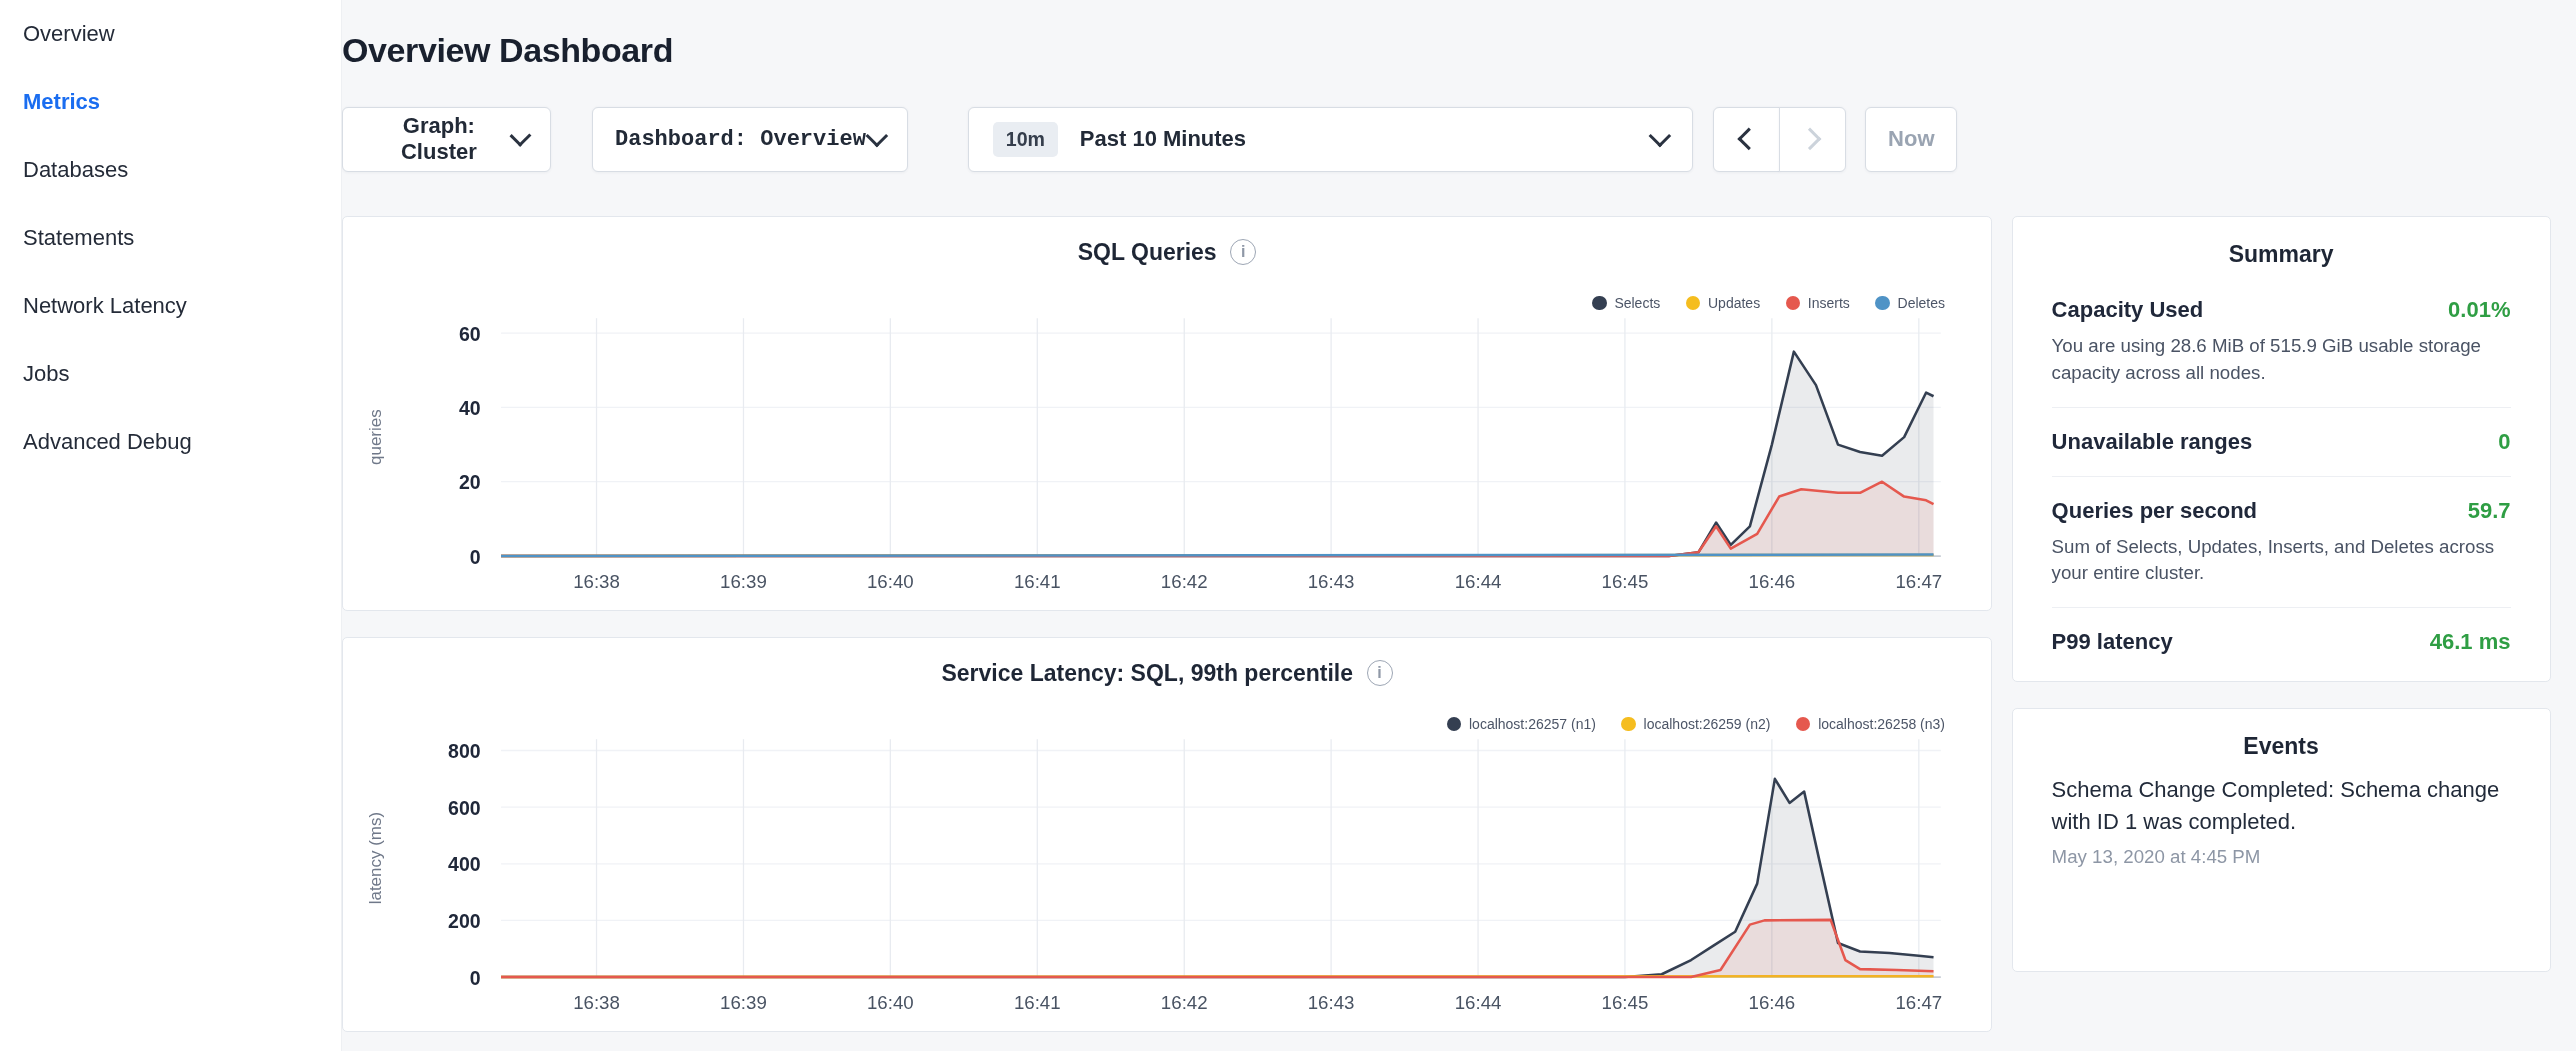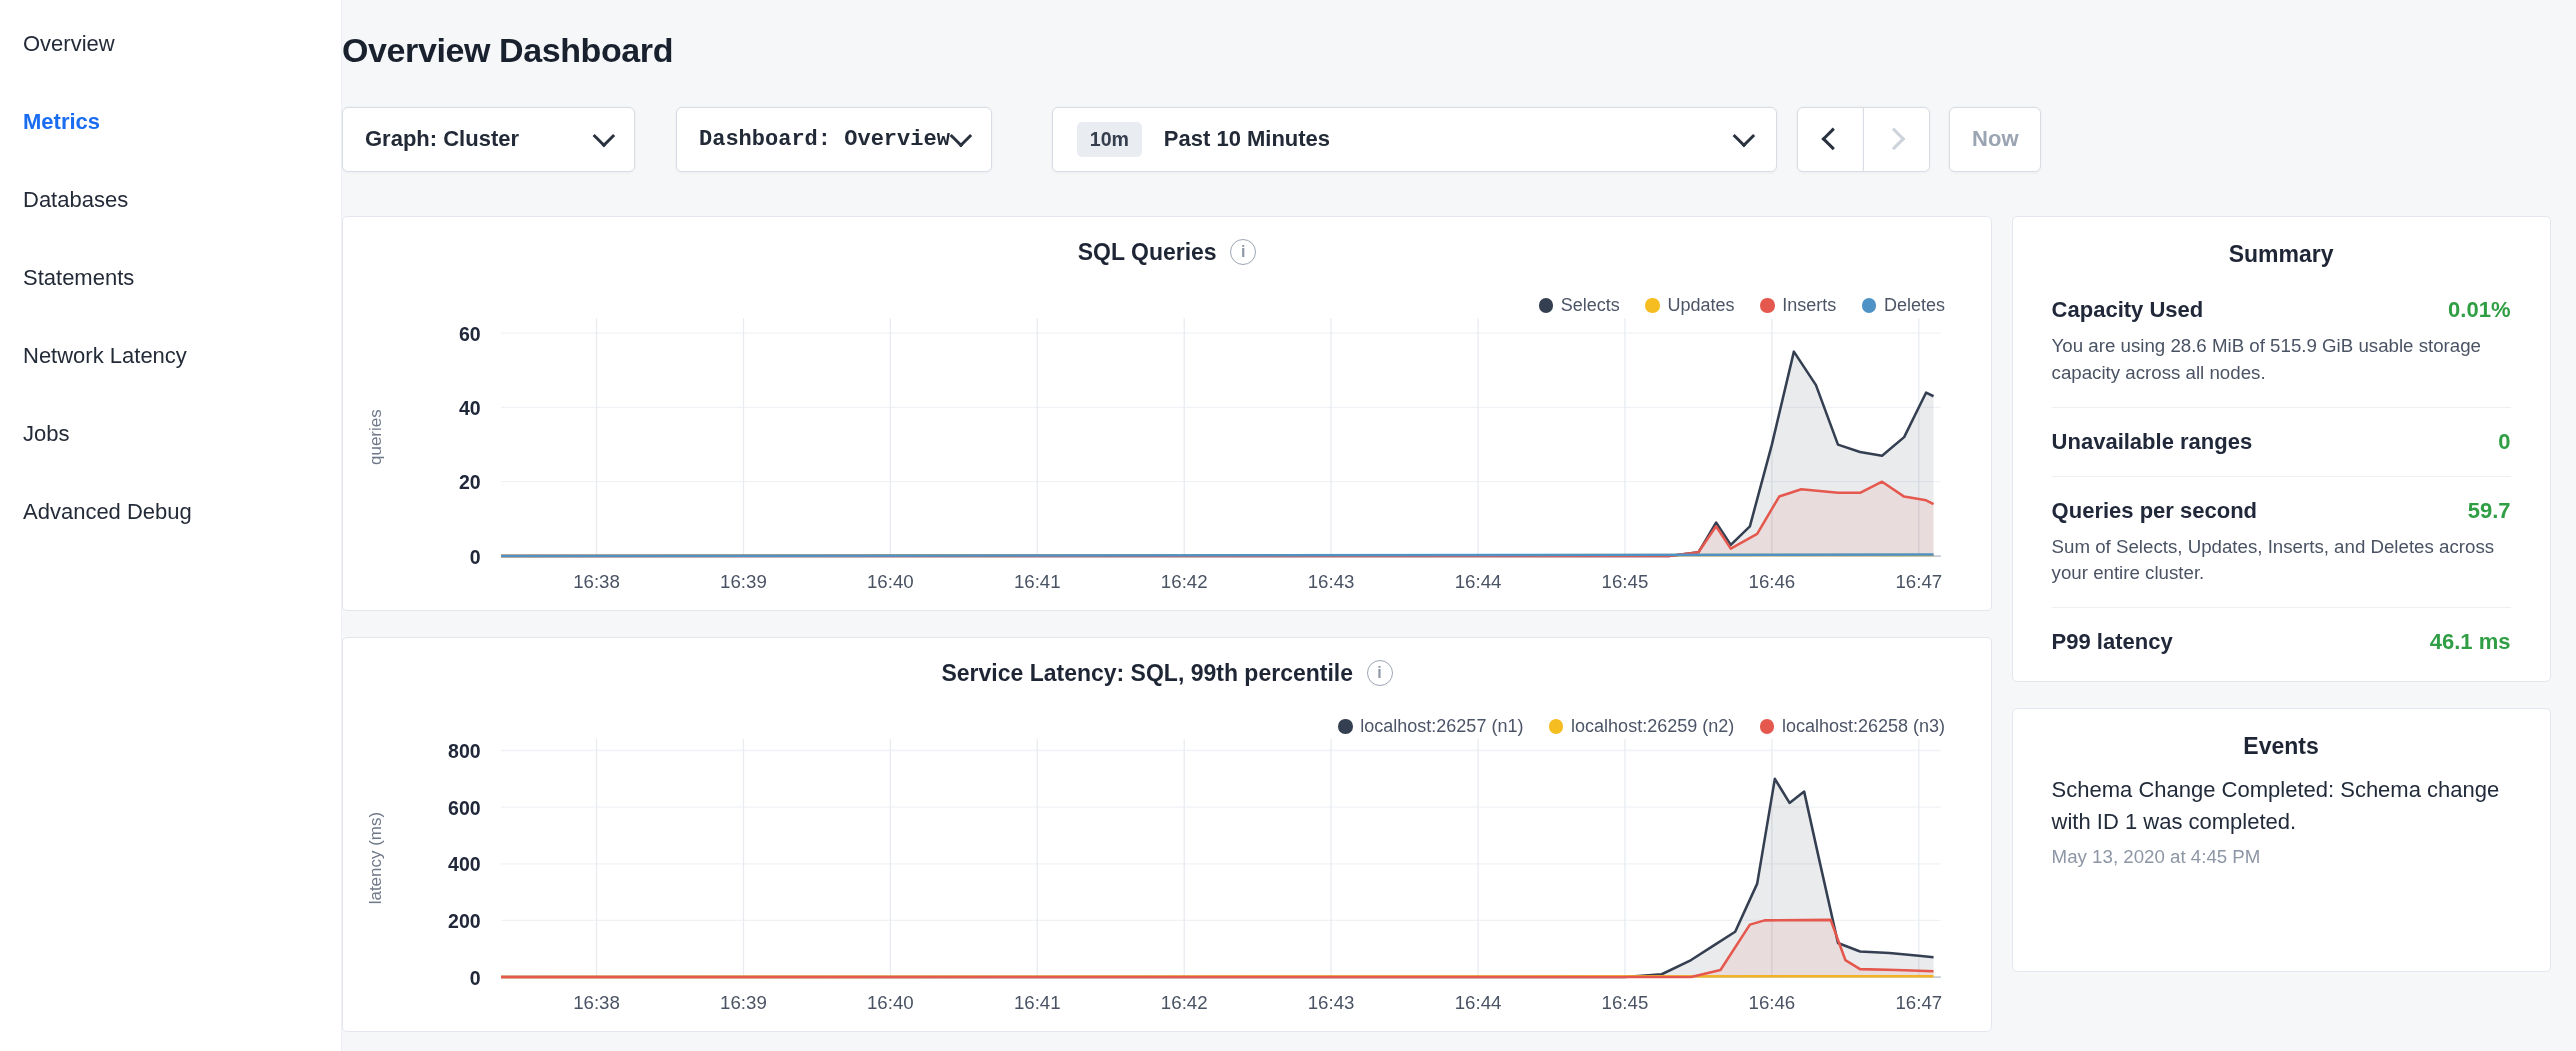--- a/index.html
+++ b/index.html
@@ -9,37 +9,37 @@
     font-family:"Liberation Sans",sans-serif;
     color:#222a37;
   }
   
   .sidebar{
     position:fixed;left:0;top:0;width:342px;height:1051px;
     background:#ffffff;border-right:0.9px solid #eef0f3;box-sizing:border-box;
   }
   .nav-item{
     height:68px;display:flex;align-items:center;padding-left:23px;
-    font-size:22px;color:#242b38;cursor:pointer;margin-top:10px;
+    font-size:22px;color:#242b38;cursor:pointer;
   }
   .nav-item.active{color:#1a6df0;font-weight:700;}
   
   .main{margin-left:342px;padding:24px 25.5px 0 0;}
   h1.page-title{
     font-size:34px;font-weight:700;color:#19202e;margin:6.8px 0 0 0;letter-spacing:-0.4px;
   }
   .controls{display:flex;align-items:center;margin-top:37px;}
   .btn{
     background:#fff;border:0.9px solid #d8dde4;border-radius:6px;height:65px;
     box-sizing:border-box;display:inline-flex;align-items:center;
     font-family:inherit;font-size:22px;font-weight:700;color:#222a37;
     cursor:pointer;padding:0;box-shadow:0 0.9px 2.6px rgba(40,50,70,0.05);
   }
   .btn.dd{padding:0 22px;justify-content:space-between;}
-  .btn.dd.graph{width:293px;}
+  .btn.dd.graph{width:209px;}
   .btn.dd.dash{width:316px;margin-left:41px;font-family:Liberation Mono, monospace;}
   .btn.time{margin-left:60px;width:725px;padding:0 24px;gap:22px;}
   .badge{
     background:#e9edf2;border-radius:5.1px;padding:6px 12.8px;
     font-size:19.6px;font-weight:700;color:#353e4c;
   }
   .time-label{flex:1;text-align:left;font-weight:700;}
   .arrow-group{margin-left:19.6px;display:flex;}
   .btn.arrow{width:67px;justify-content:center;}
   .btn.arrow.prev{border-radius:6px 0 0 6px;}
@@ -60,21 +60,21 @@
   
   .chart-card{height:395px;position:relative;padding-top:17px;}
   .chart-title-row{display:flex;justify-content:center;align-items:center;gap:13.6px;height:37px;}
   .chart-title{font-size:23px;font-weight:700;color:#1e2635;}
   .info-icon{
     width:26px;height:26px;border:1.7px solid #9da6b4;border-radius:50%;
     color:#8f98a7;font-size:16px;font-weight:700;
     display:inline-flex;align-items:center;justify-content:center;cursor:pointer;box-sizing:border-box;
   }
   .chart-legend{position:absolute;top:78px;right:46px;display:flex;gap:25.5px;align-items:center;}
-  .legend-item{display:inline-flex;align-items:center;gap:7.7px;font-size:18px;color:#4c5567;cursor:pointer;}
+  .legend-item{display:inline-flex;align-items:center;gap:7.7px;font-size:14px;color:#4c5567;cursor:pointer;}
   .legend-dot{width:14.5px;height:14.5px;border-radius:50%;display:inline-block;}
   .chart-card svg{display:block;margin-top:37px;}
   text.xtick{font-size:22px;fill:#495363;font-family:"Liberation Sans",sans-serif;}
   text.ytick{font-size:23px;font-weight:700;fill:#20283a;font-family:"Liberation Sans",sans-serif;}
   text.ylab{font-size:20px;fill:#6f7889;font-family:"Liberation Sans",sans-serif;}
   
   .panel{padding:24px 39px 5.1px 39px;}
   h2.panel-title{text-align:center;font-size:23px;font-weight:700;color:#1e2635;margin:0 0 8.5px 0;}
   .srow{padding:21px 0;border-bottom:0.9px solid #edeff3;}
   .srow:last-child{border-bottom:none;}

